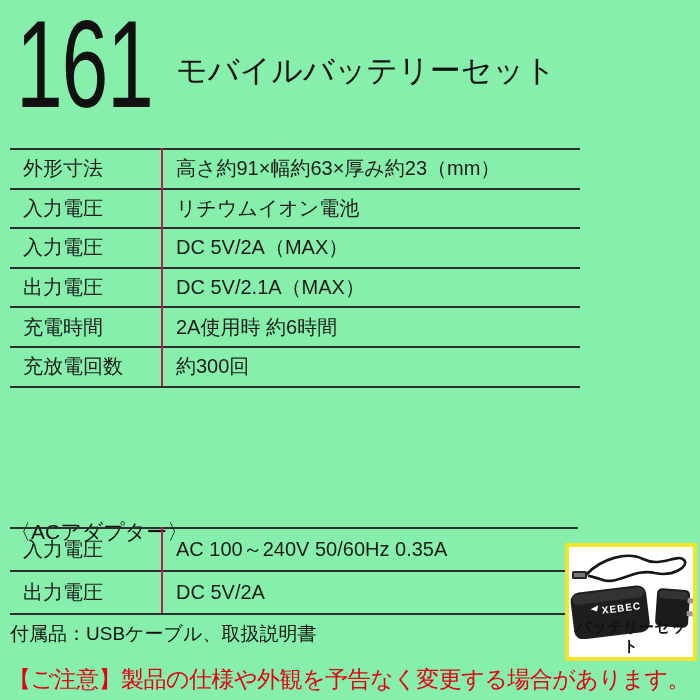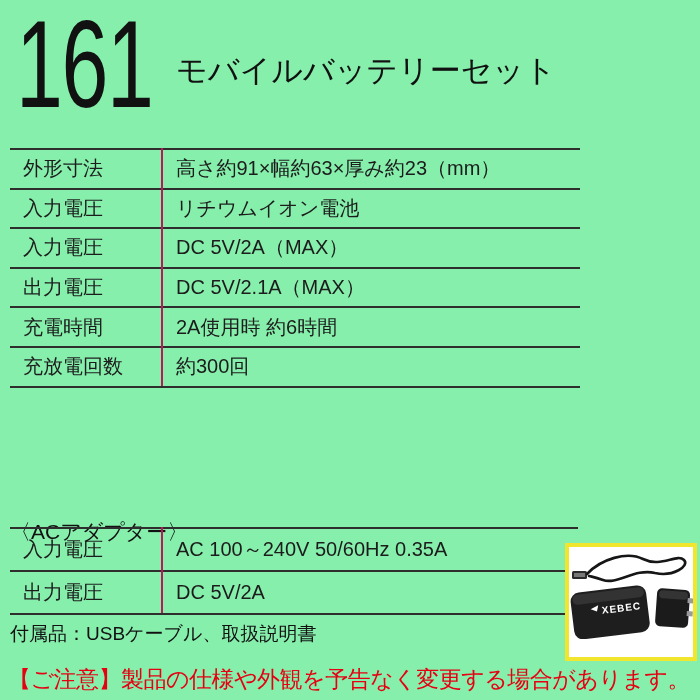--- a/index.html
+++ b/index.html
@@ -107,17 +107,18 @@
         <text x="33" y="66" fill="#fff" font-size="10" font-weight="bold" letter-spacing="1" font-family="Liberation Sans, DejaVu Sans, sans-serif">XEBEC</text>
       </g>
 
       <g transform="rotate(4 103 62)">
         <rect x="87" y="42" width="33" height="38" rx="5" fill="#1b1b1b"></rect>
         <rect x="89" y="44" width="29" height="8" rx="4" fill="#343434"></rect>
         <rect x="118" y="50" width="6" height="5" fill="#9a9a9a"></rect>
         <rect x="118" y="63" width="6" height="5" fill="#9a9a9a"></rect>
       </g>
     </svg>
+    <div class="photo-caption">バッテリーセット</div>
   </div>
 
   <div class="notice" style="color: rgb(230, 0, 18);">【ご注意】製品の仕様や外観を予告なく変更する場合があります。</div>
 
 </div>
 
 </body></html>

